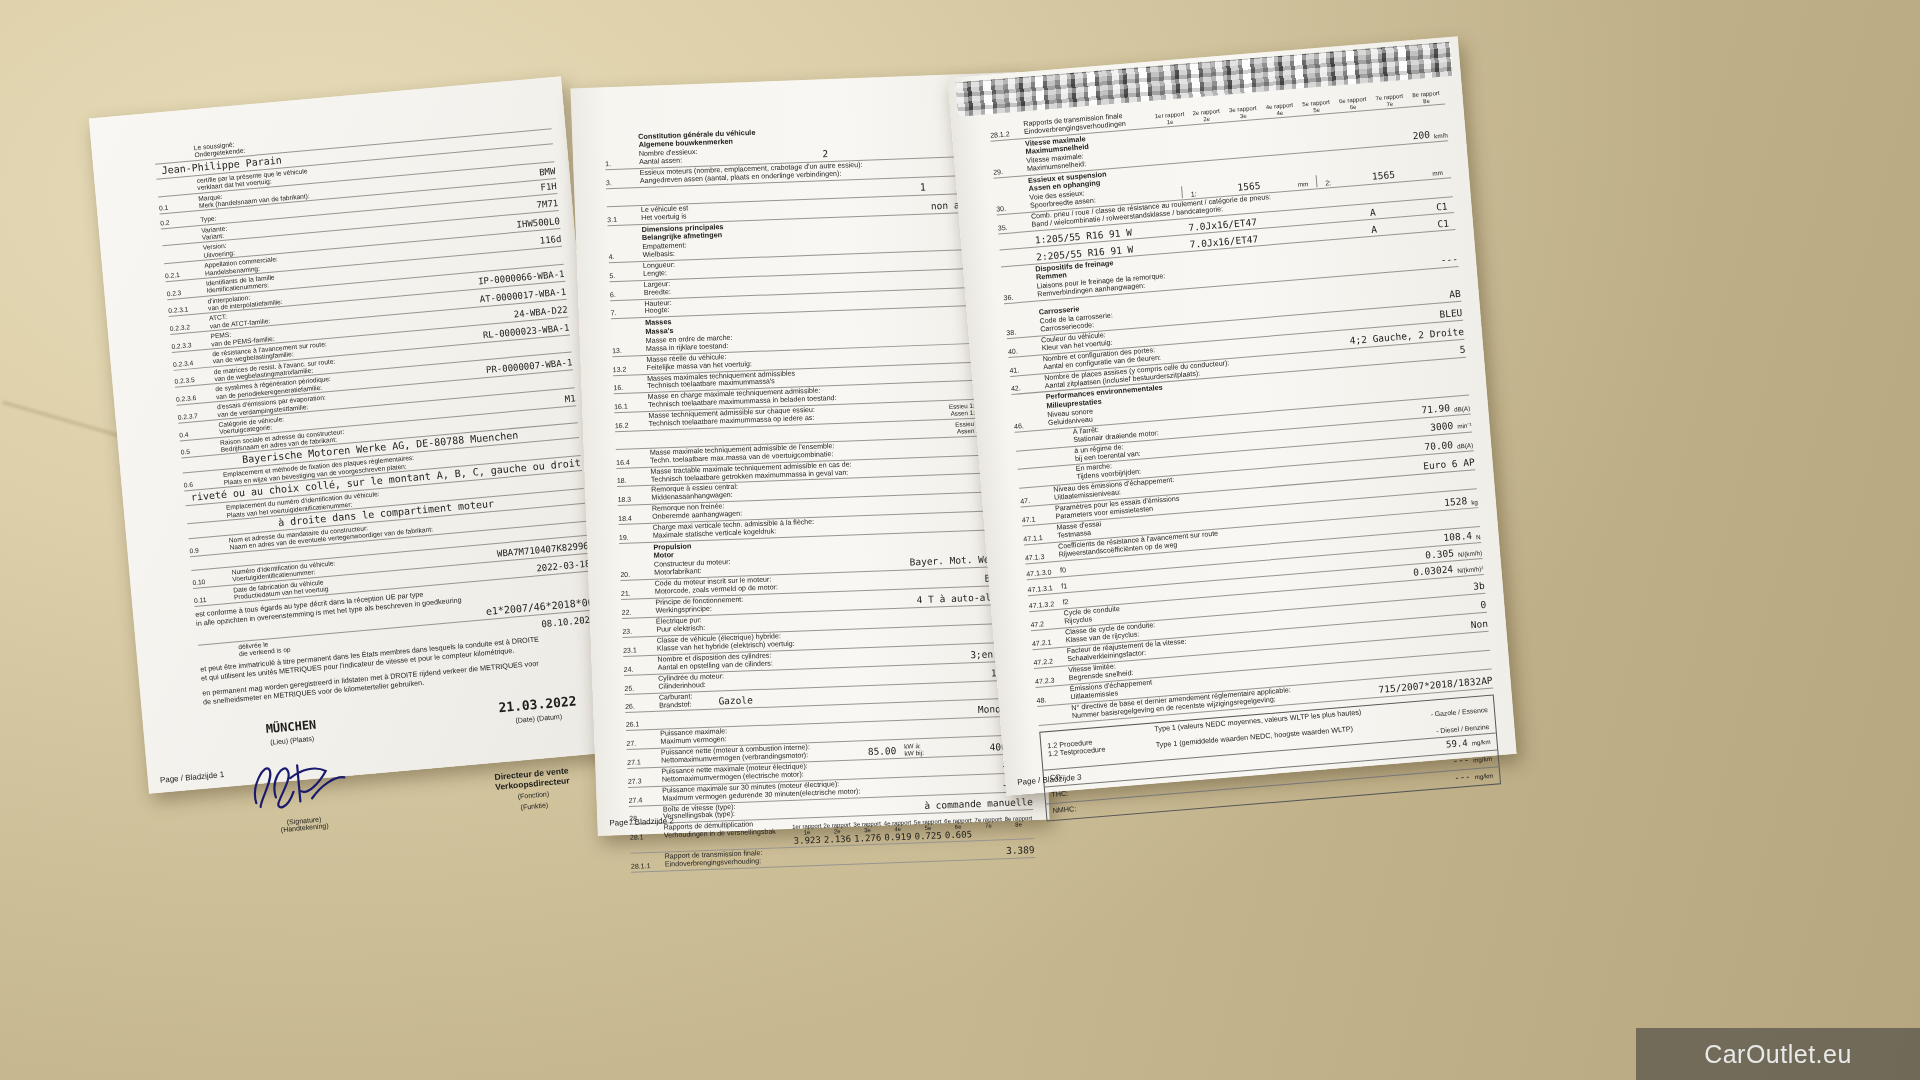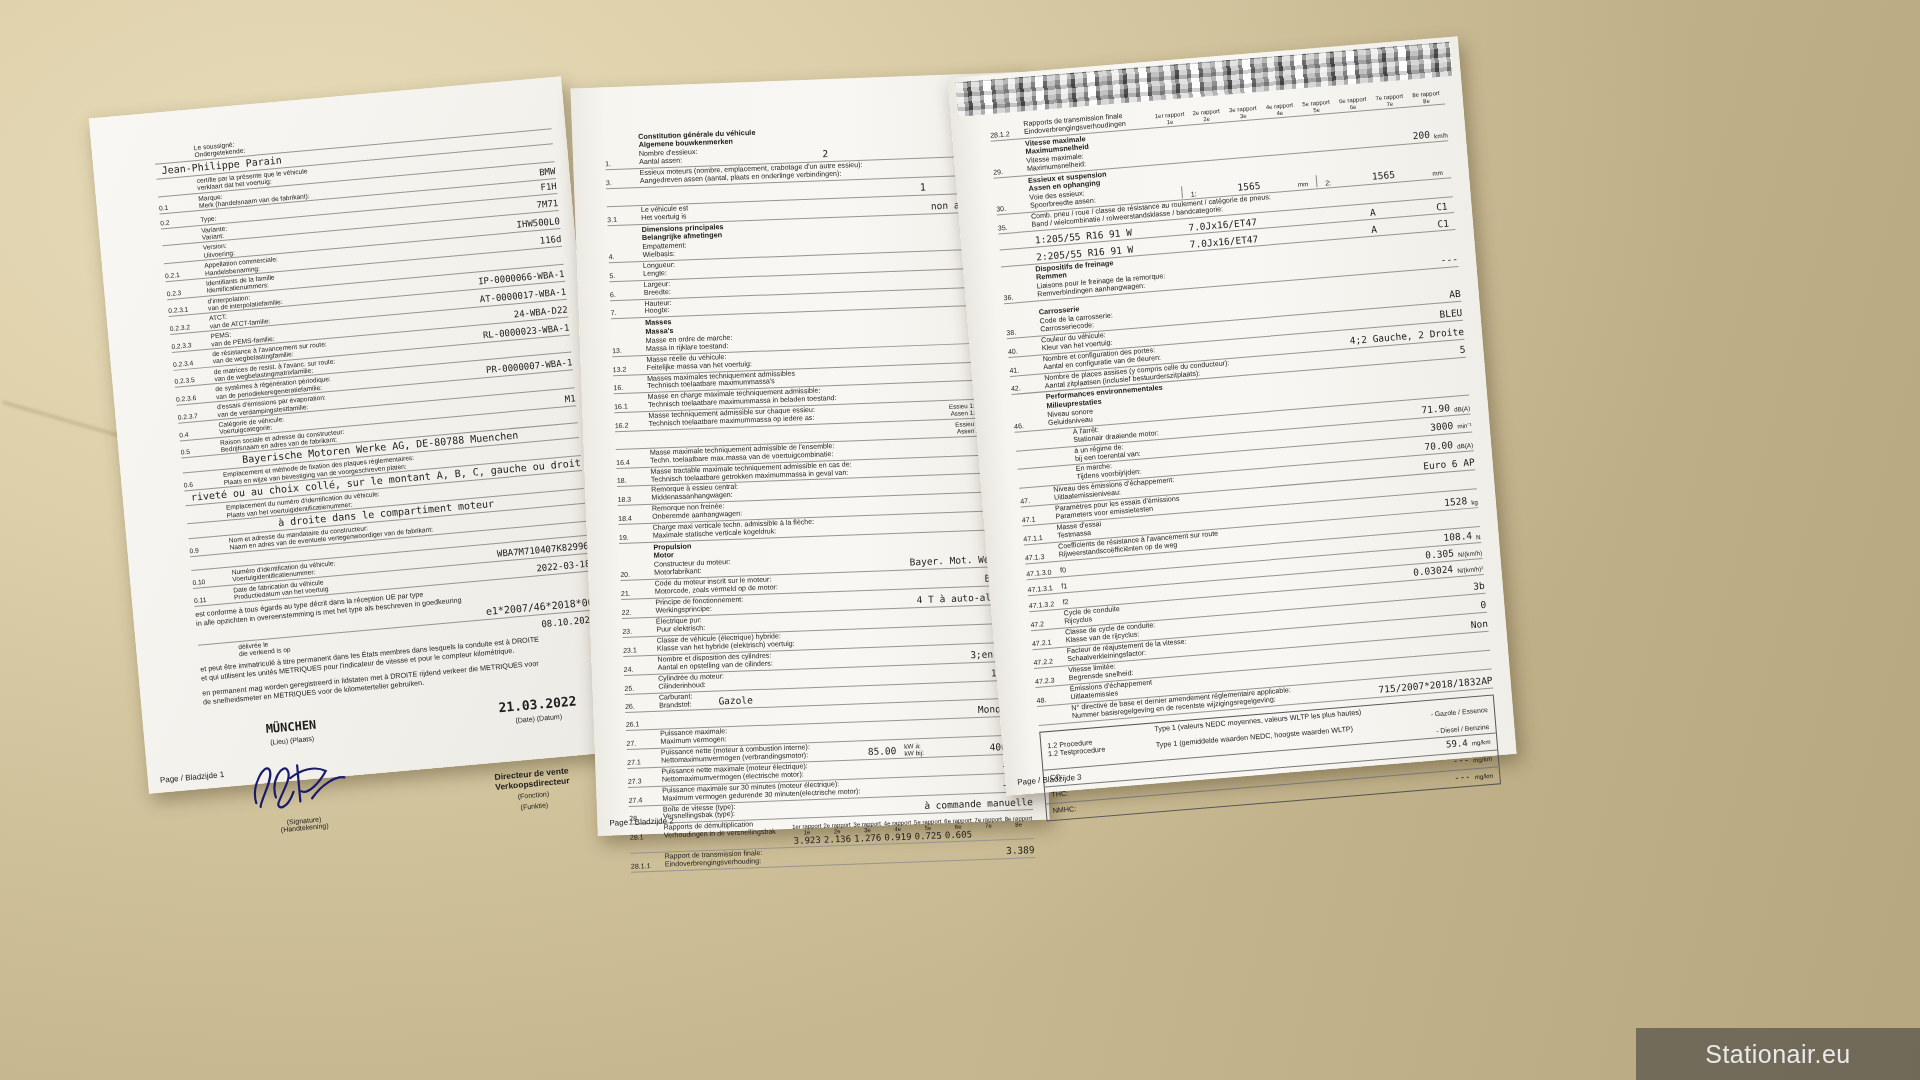--- a/index.html
+++ b/index.html
@@ -1156,14 +1156,14 @@
           </div>
           <div class="pc valcell">
             <span class="v">---</span>
             <span class="u">mg/km</span>
           </div>
         </div>
       </div>
     <div class="pfoot">Page / Bladzijde 3</div>
   </div>
 
-  <div class="watermark">Stationair.eu</div>
+  <div class="watermark">CarOutlet.eu</div>
 </div>
 
 </body></html>

